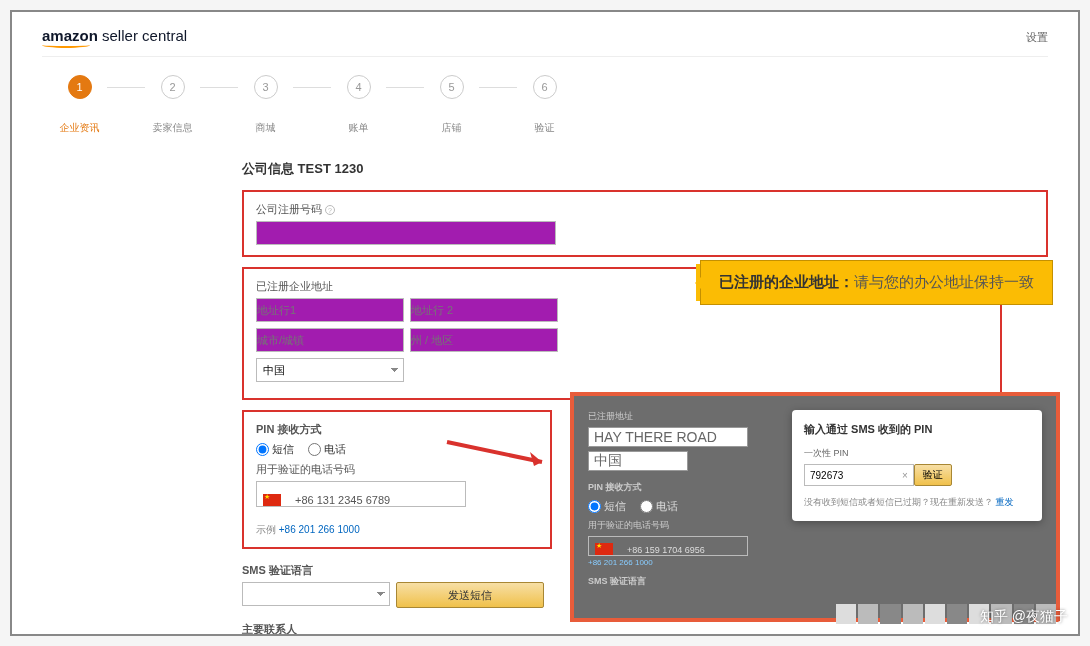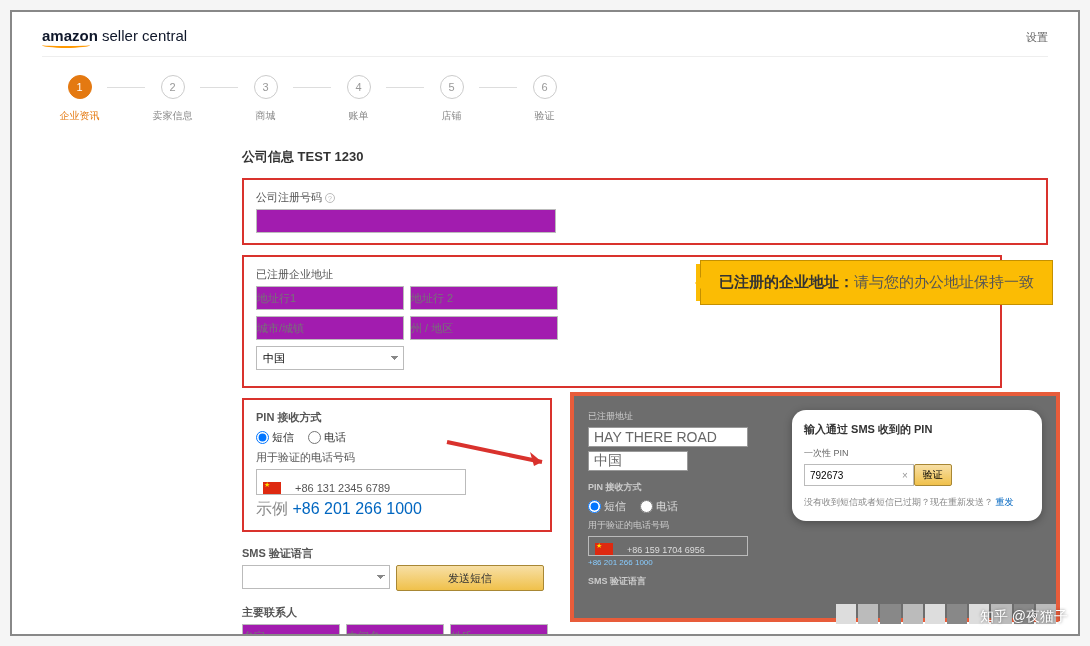--- a/index.html
+++ b/index.html
@@ -8,21 +8,21 @@
 .page{width:100%;height:100%;background:#fff;padding:15px 30px;font-size:12px;color:#333}
 .header{display:flex;justify-content:space-between;align-items:center;border-bottom:1px solid #eee;padding-bottom:8px;margin-bottom:18px}
 .logo{font-size:15px;color:#0f172a}
 .logo .amz{font-weight:bold}
 .logo .smile{display:block;width:48px;height:6px;border-bottom:2px solid #f90;border-radius:0 0 50% 50%;margin-top:-2px}
 .settings{color:#666;font-size:11px}
 .stepper{display:flex;align-items:flex-start;gap:0;margin-bottom:25px;padding-left:10px}
 .step{display:flex;flex-direction:column;align-items:center;width:55px}
 .step .circle{width:24px;height:24px;border-radius:50%;border:1px solid #ccc;display:flex;align-items:center;justify-content:center;font-size:11px;color:#999;background:#fff}
 .step.active .circle{background:#e47911;border-color:#e47911;color:#fff}
-.step .label{margin-top:10px;font-size:10px;color:#888}
+.step .label{margin-top:22px;font-size:10px;color:#888}
 .step.active .label{color:#e47911}
 .connector{flex:0 0 38px;height:1px;background:#ddd;margin-top:12px}
 .content{padding-left:200px;width:100%}
 .section-title{font-size:13px;font-weight:bold;margin-bottom:12px}
 .redbox{border:2px solid #d9322d;padding:10px 12px;margin-bottom:10px}
 .field-label{font-size:11px;color:#555;margin-bottom:4px}
 .info-icon{display:inline-block;width:10px;height:10px;border:1px solid #bbb;border-radius:50%;font-size:7px;color:#bbb;text-align:center;line-height:9px;margin-left:3px}
 .text-input{width:300px;height:24px;border:1px solid #bbb;padding:0 0;font-size:11px;background:#a21caf}
 .text-input.short{width:148px}
 .row{display:flex;gap:6px;margin-bottom:6px}
@@ -31,31 +31,31 @@
 .callout::before{content:"";position:absolute;left:-14px;top:50%;transform:translateY(-50%);border:8px solid transparent;border-right-color:#fbbc04}
 .callout b{color:#333}
 .callout .note{color:#555}
 .pin-section{margin-top:8px}
 .radio-row{display:flex;gap:14px;align-items:center;margin:5px 0}
 .radio-row label{font-size:11px;display:flex;align-items:center;gap:3px}
 .phone-box{border:1px solid #bbb;width:210px;height:26px;display:flex;align-items:flex-end;padding:0 6px;gap:14px}
 .flag{width:18px;height:12px;background:#de2910;position:relative}
 .flag::after{content:"★";position:absolute;left:1px;top:-1px;font-size:7px;color:#ffde00}
 .phone-num{font-size:11px;color:#555}
-.example{font-size:16px;color:#888;margin-top:4px}
+.example{font-size:10px;color:#888;margin-top:16px}
 .example a{color:#0066c0}
 .sms-lang{margin-top:14px}
 .send-btn{width:148px;height:26px;background:linear-gradient(#f7dfa5,#f0c14b);border:1px solid #a88734;border-radius:2px;font-size:11px;color:#333;cursor:pointer}
 .btn-row{display:flex;gap:6px;margin-top:4px}
 .contact-section{margin-top:14px}
 .inset-panel{position:absolute;right:18px;top:380px;width:490px;height:230px;border:4px solid #e85c3a;background:#6d6d6d;padding:14px;font-size:10px;color:#ddd}
 .inset-left{width:200px;float:left}
 .inset-left .mini-label{font-size:9px;color:#ccc;margin-bottom:4px}
 .inset-left .mini-input{width:160px;height:20px;background:#fff;border:1px solid #999;margin-bottom:4px;padding:0 5px;font-size:14px;color:#666;display:flex;align-items:center}
-.inset-right{width:250px;float:right;background:#fff;border-radius:14px;padding:12px;color:#333;box-shadow:0 2px 8px rgba(0,0,0,.3)}
+.inset-right{width:250px;float:right;background:#fff;border-radius:4px;padding:12px;color:#333;box-shadow:0 2px 8px rgba(0,0,0,.3)}
 .inset-right .pin-title{font-size:11px;font-weight:bold;margin-bottom:10px}
 .inset-right .pin-field-label{font-size:9px;color:#666;margin-bottom:4px}
 .inset-right .pin-row{display:flex;gap:6px;align-items:center}
 .inset-right .pin-input{width:110px;height:22px;border:1px solid #bbb;padding:0 5px;font-size:10px}
 .inset-right .pin-clear{color:#999;font-size:10px;margin-left:-18px;cursor:pointer}
 .inset-right .pin-verify{width:38px;height:22px;background:linear-gradient(#f7dfa5,#f0c14b);border:1px solid #a88734;border-radius:2px;font-size:10px}
 .inset-right .resend-text{font-size:9px;color:#888;margin-top:10px}
 .inset-right .resend-text a{color:#0066c0}
 .arrow{position:absolute;left:430px;top:420px;width:120px;height:40px;pointer-events:none}
 .arrow-line{stroke:#d9322d;stroke-width:4;fill:none}

